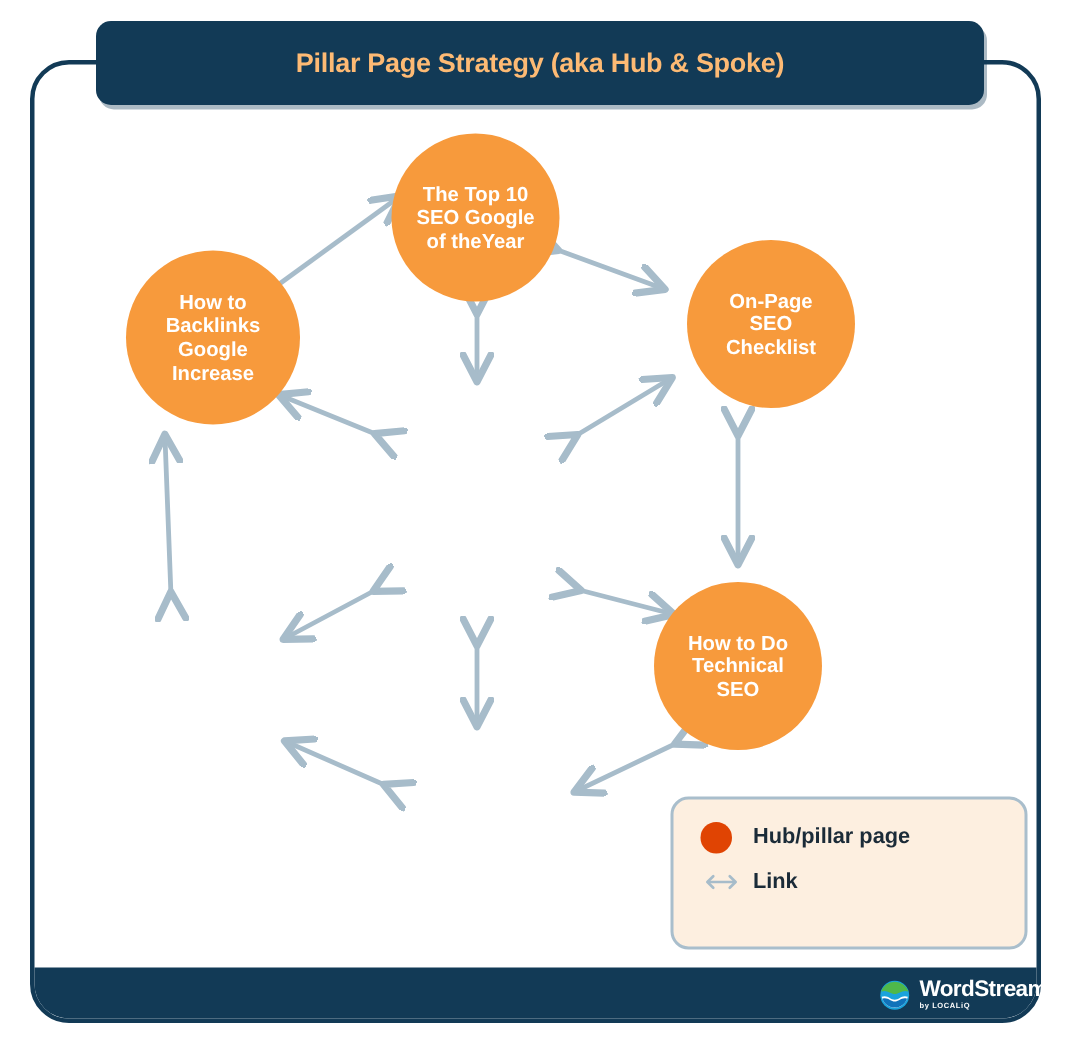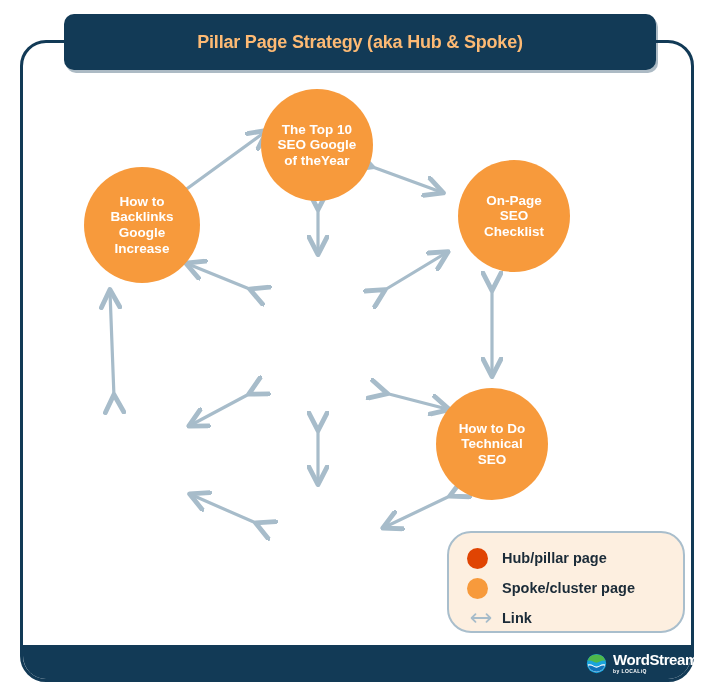--- a/index.html
+++ b/index.html
@@ -113,21 +113,21 @@
   
   .legend {
     position: absolute;
     left: 447px;
     top: 531px;
     width: 238px;
     height: 102px;
     box-sizing: border-box;
     background: #FDEFE0;
     border: 2px solid #A9BECC;
-    border-radius: 24px;
+    border-radius: 12px;
     padding: 11px 0 15px 18px;
   }
   .legend-row {
     display: flex;
     align-items: center;
     height: 28px;
     margin-bottom: 2px;
   }
   .legend-swatch {
     width: 21px;
@@ -266,24 +266,20 @@
         <span>Google</span><br>
         <span>Increase</span>
       </span>
     </div>
   </div>
 
   <div class="legend">
     <div class="legend-row">
       <span class="legend-swatch sw-hub"></span>
       <span class="legend-label">Hub/pillar page</span>
-    </div>
-    <div class="legend-row">
-      <span class="legend-swatch sw-spoke"></span>
-      <span class="legend-label">Spoke/cluster page</span>
     </div>
     <div class="legend-row link-row">
       <svg class="legend-arrow" viewBox="0 0 28 14">
         <g stroke="#A7BCCA" stroke-width="1.8" fill="none" stroke-linecap="round" stroke-linejoin="round">
           <line x1="5" y1="7" x2="23" y2="7"></line>
           <path d="M8.5,3.2 L4.6,7 L8.5,10.8"></path>
           <path d="M19.5,3.2 L23.4,7 L19.5,10.8"></path>
         </g>
       </svg>
       <span class="legend-label">Link</span>

